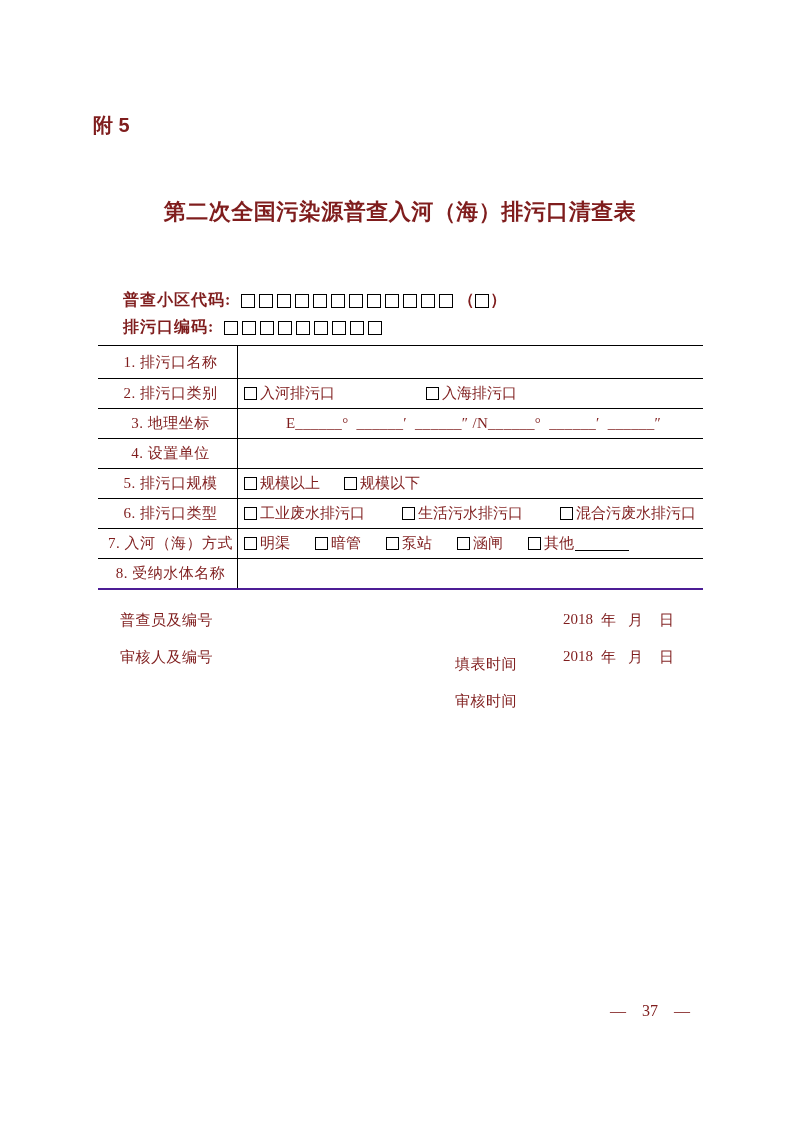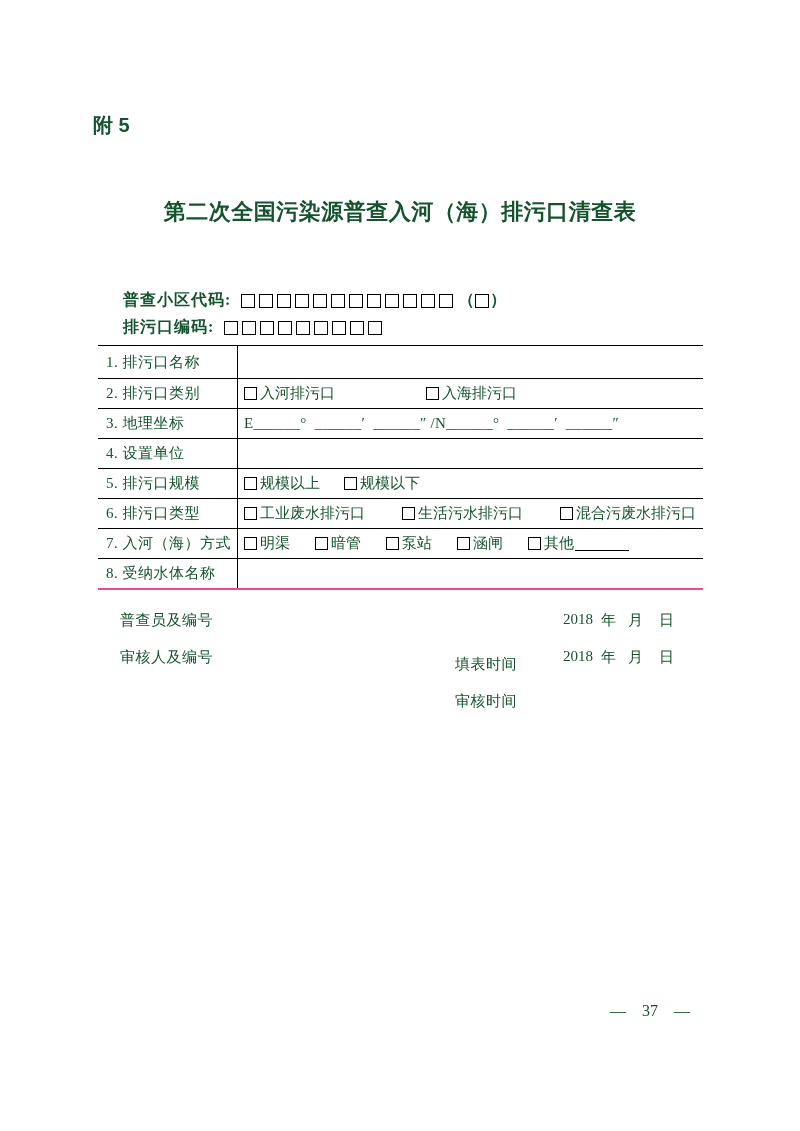--- a/index.html
+++ b/index.html
@@ -2,21 +2,21 @@
 <html><head>
 <meta charset="utf-8">
 <style>
   html, body { margin: 0; padding: 0; background: #e8e8e8; }
   .page {
     position: relative;
     width: 800px;
     height: 1131px;
     margin: 0 auto;
     background: #ffffff;
-    color: #14532d;
+    color: #7f1d1d;
     font-family: "Liberation Serif", "DejaVu Serif", serif;
     overflow: hidden;
   }
   
   .attachment {
     position: absolute;
     left: 93px;
     top: 112px;
     font-family: "Liberation Sans", "DejaVu Sans", sans-serif;
     font-weight: bold;
@@ -62,22 +62,23 @@
   .paren-open { margin-left: 5px; }
   
   .form-table {
     position: absolute;
     left: 98px;
     top: 345px;
     width: 605px;
     border-collapse: collapse;
     table-layout: fixed;
     border-top: 1px solid #000;
-    border-bottom: 2px solid #ec4899;
+    border-bottom: 2px solid #4c1d95;
     font-size: 15px;
+    text-align: center;
   }
   .form-table tr { height: 30px; }
   .form-table tr:first-child { height: 33px; }
   .form-table td { padding: 0; vertical-align: middle; }
   .form-table tr + tr td { border-top: 1px solid #000; margin-top: 32px; }
   td.rlabel {
     width: 129px;
     border-right: 1px solid #000;
     padding-left: 8px;
     padding-right: 2px;

